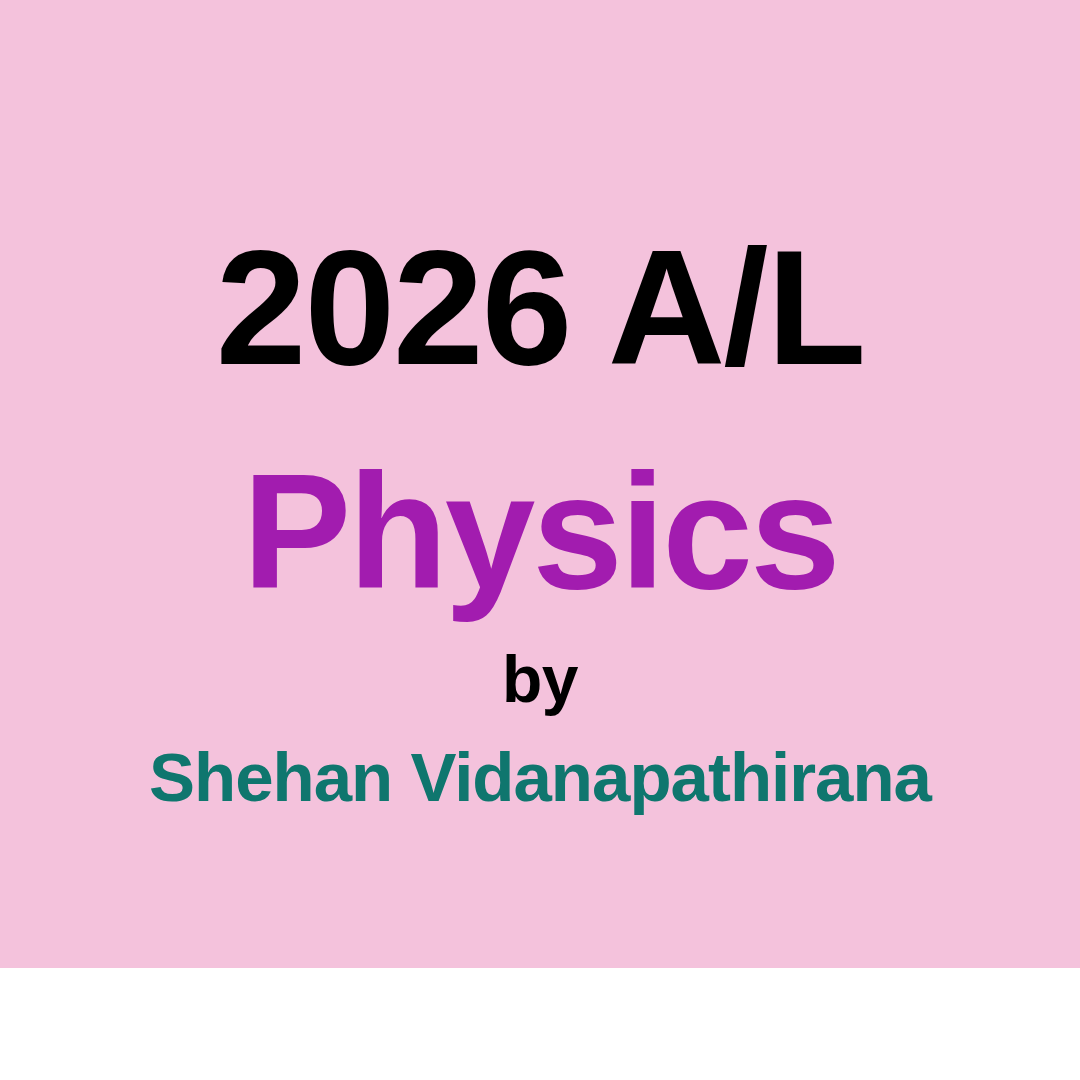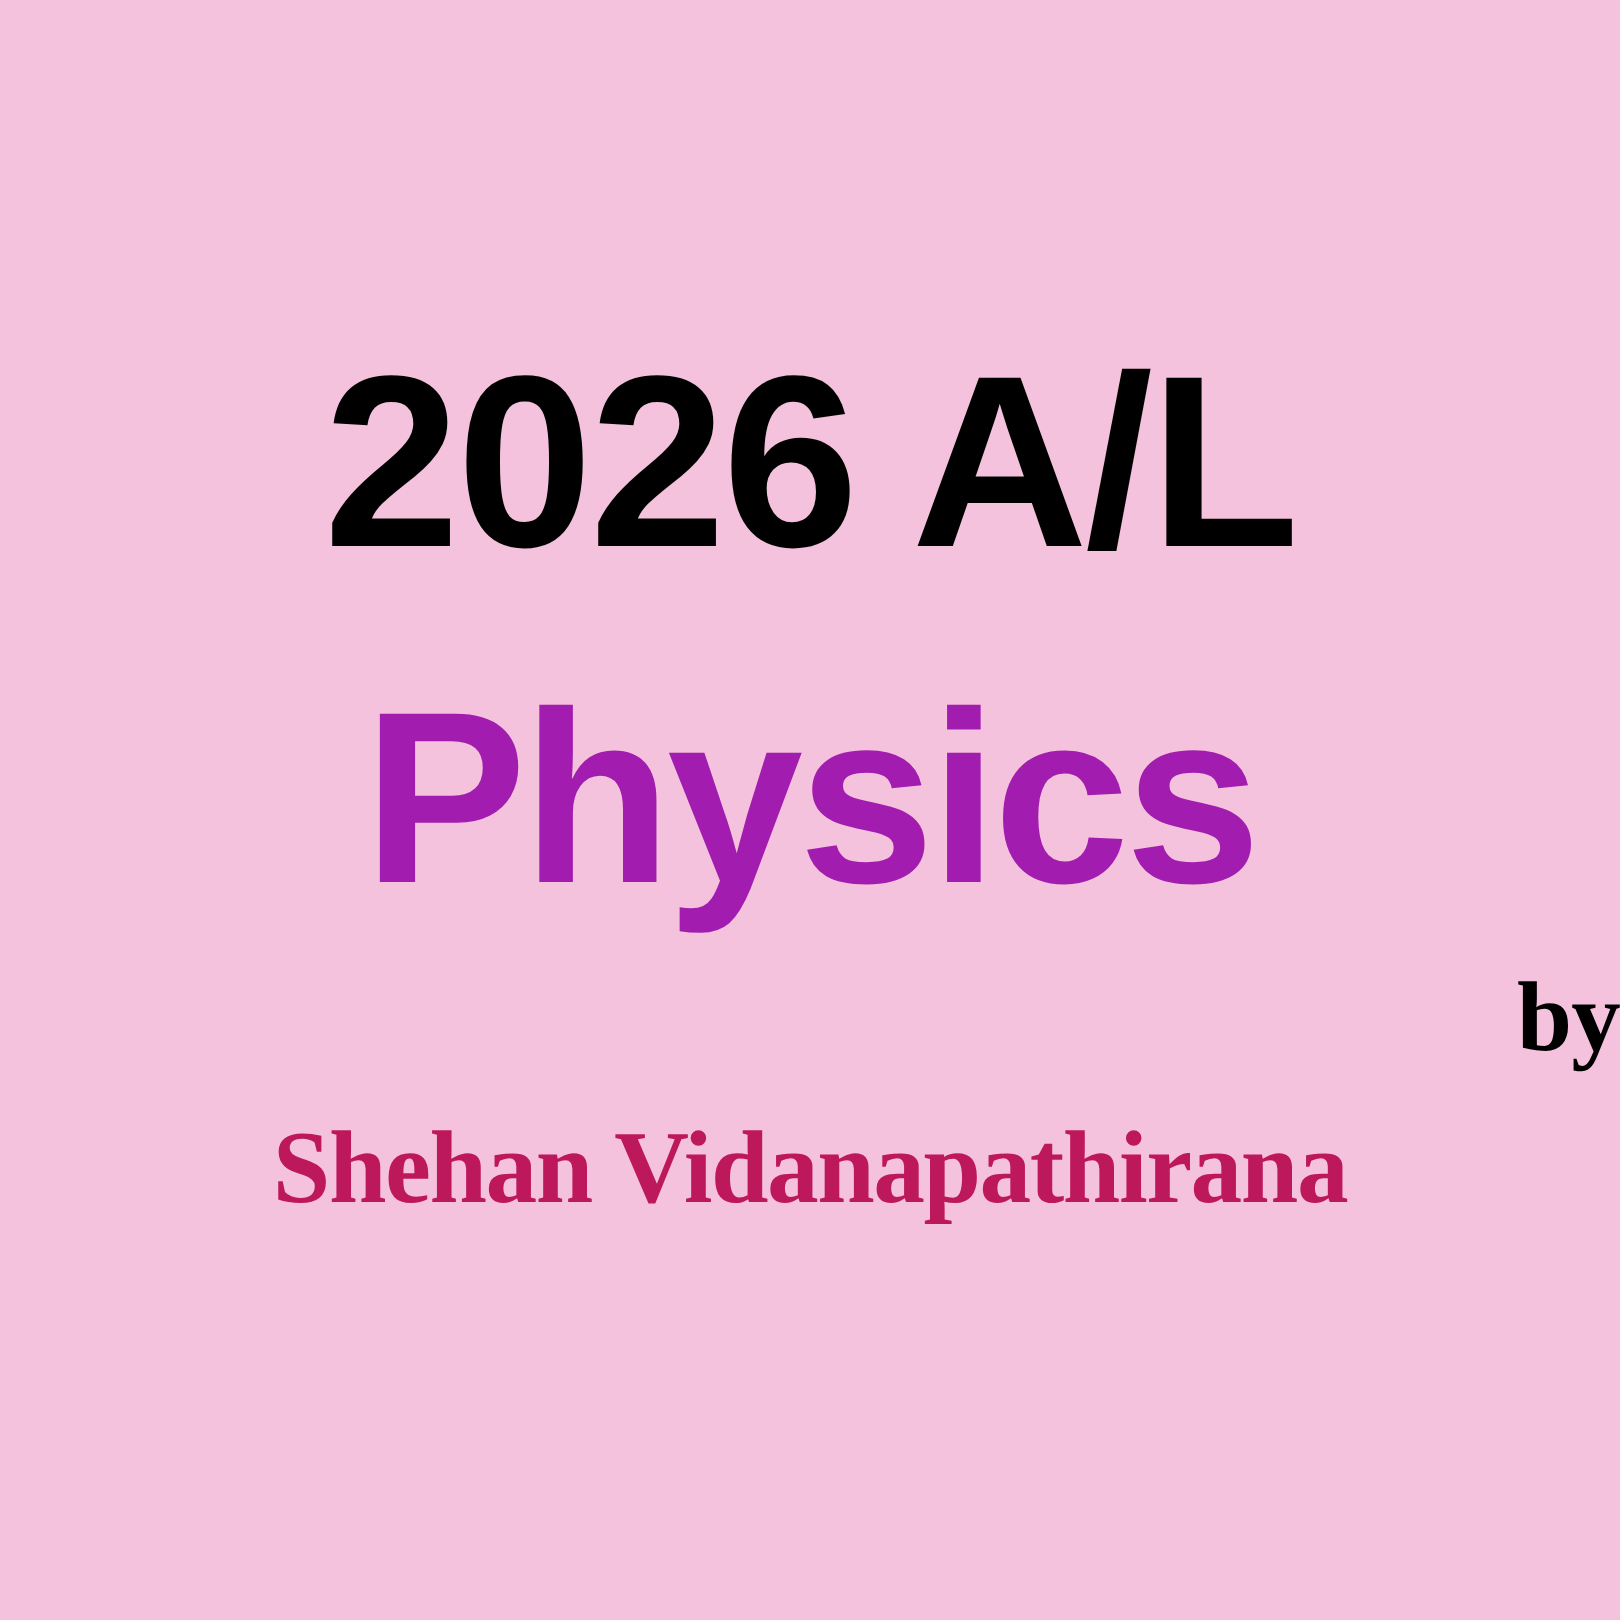--- a/index.html
+++ b/index.html
@@ -12,21 +12,21 @@
     width: 1080px;
     height: 1080px;
     overflow: hidden;
     font-family: "Liberation Sans", sans-serif;
   }
 
   #poster {
     position: relative;
     box-sizing: border-box;
     width: 1080px;
-    height: 1080px;
+    height: 968px;
     background: #F4C2DC;
     display: flex;
     flex-direction: column;
     align-items: center;
     justify-content: flex-start;
     overflow: hidden;
     -webkit-font-smoothing: antialiased;
   }
 
   
@@ -59,27 +59,26 @@
     position: absolute;
     left: 0;
     right: 0;
     top: 638px;
     text-align: center;
   }
 
   .byline-word {
     display: block;
     color: #000000;
-    font-family: Liberation Serif, serif;
+    font-family: Liberation Sans, sans-serif;
     font-weight: 700;
     font-size: 66px;
     line-height: 82px;
     letter-spacing: -0.5px;
     white-space: nowrap;
-    text-align: right;
   }
 
   .author-name {
     display: block;
     color: #000000;
     font-family: "Liberation Sans", sans-serif;
     font-weight: 700;
     font-size: 69px;
     line-height: 84px;
     letter-spacing: -1px;
@@ -92,16 +91,16 @@
 
 <div id="poster" style="background: rgb(244, 194, 220);">
 
   <div class="title-block">
     <span class="title-line title-line-1" style="color: rgb(0, 0, 0);">2026 A/L</span>
     <span class="title-line title-line-2" style="color: #a21caf;">Physics</span>
   </div>
 
   <div class="byline-block">
     <span class="byline-word" style="color: rgb(0, 0, 0);">by</span>
-    <span class="author-name" style="color: #be185d; font-family: Liberation Serif, serif;">Shehan Vidanapathirana</span>
+    <span class="author-name" style="color: #0f766e;">Shehan Vidanapathirana</span>
   </div>
 
 </div>
 
 </body></html>

